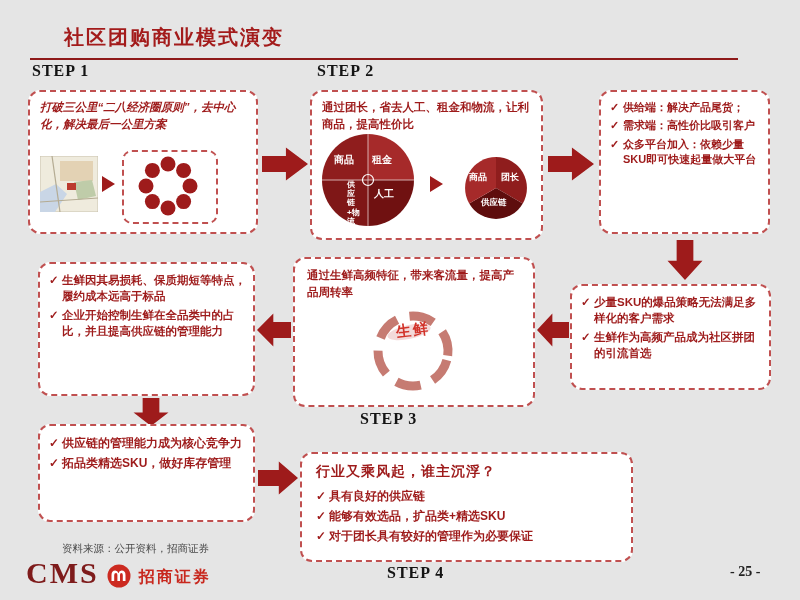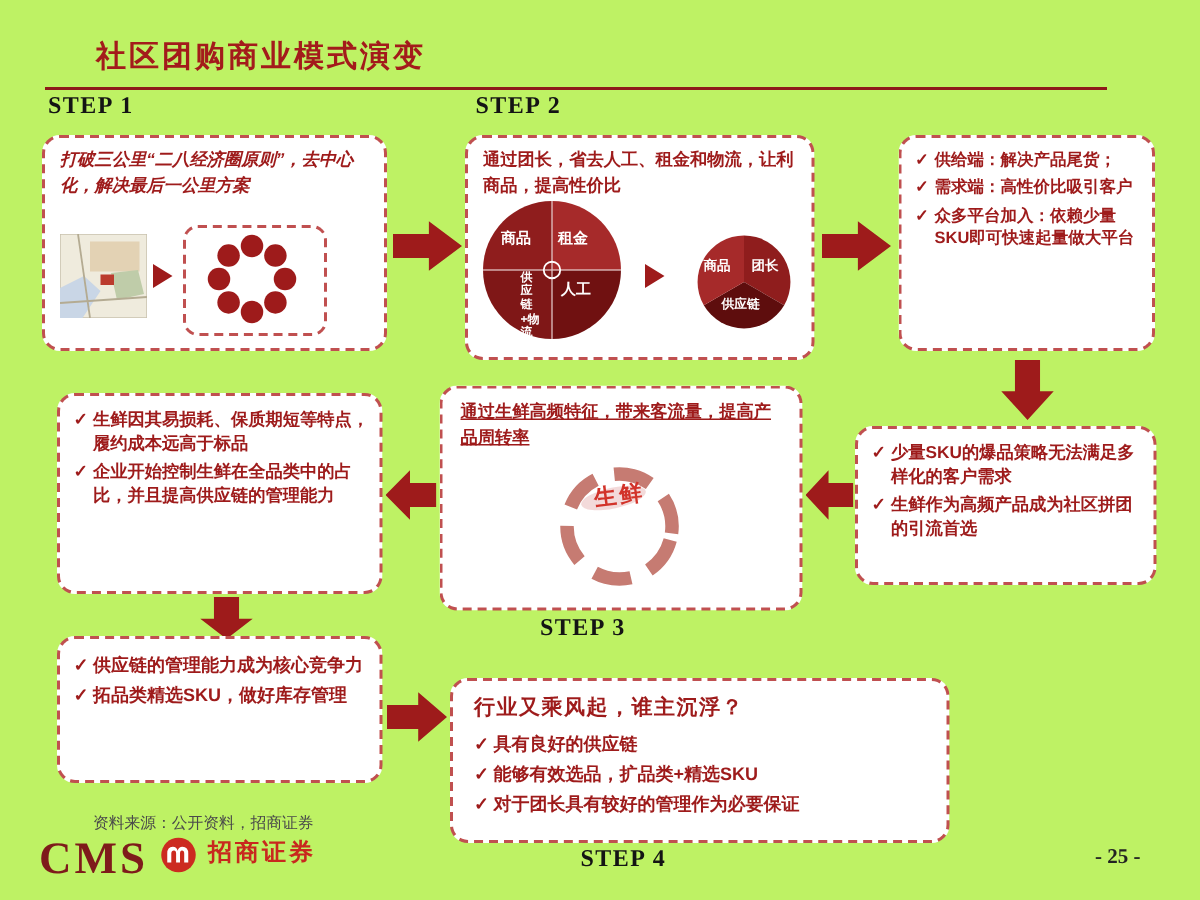--- a/index.html
+++ b/index.html
@@ -1,18 +1,18 @@
 <!DOCTYPE html>
 <html><head>
 <meta charset="utf-8">
 <style>
   * { margin:0; padding:0; box-sizing:border-box; }
   html,body { background:#ffffff; }
   body { font-family:"Liberation Sans", sans-serif; width:800px; height:600px; }
-  .slide { position:relative; width:800px; height:600px; background:#bef264; overflow:hidden; }
+  .slide { position:relative; width:800px; height:600px; background:#e5e5e5; overflow:hidden; }
   .abs { position:absolute; }
 
   .page-title { left:64px; top:24px; font-size:20px; font-weight:bold; color:#A31B1B; letter-spacing:2px; }
   .title-rule { left:30px; top:58px; width:708px; height:0; border-top:2px solid #8E1A1A; }
 
   .step { font-family:"Liberation Serif", serif; font-weight:bold; font-size:16px; color:#141414; letter-spacing:1px; }
 
   .box { position:absolute; border:2px dashed #C05050; border-radius:12px; background:#fff; }
   .box-text { position:absolute; font-weight:bold; font-size:11.5px; line-height:1.45; color:#9E1B1B; }
 
@@ -33,21 +33,21 @@
   .cluster { position:absolute; border:2px dashed #C05050; border-radius:10px; background:#fff; }
 
   .cycle-label { position:absolute; color:#D2332A; font-weight:bold; font-size:15px; text-align:center; transform:rotate(-7deg); letter-spacing:2px; }
   .cycle-blob { position:absolute; background:#E9BCBC; border-radius:50%; opacity:.55; transform:rotate(-12deg); }
 
   .box4-title { position:absolute; font-weight:bold; font-size:14px; color:#9E1B1B; letter-spacing:1px;text-align:right; }
 
   .source-note { left:62px; top:542px; font-size:10.5px; color:#4a4a4a; font-family:"Liberation Serif", serif; }
   .page-num { left:730px; top:564px; font-size:14px; color:#222; font-family:"Liberation Serif", serif; font-weight:bold; }
 
-  .logo-row { left:26px; top:558px; display:flex; align-items:flex-start; gap:8px; }
+  .logo-row { left:26px; top:558px; display:flex; align-items:flex-end; gap:8px; }
   .logo-cms { font-family:"Liberation Serif", serif; font-weight:bold; font-size:30px; color:#7E1B1B; letter-spacing:2px; line-height:1; }
   .logo-brand { font-weight:bold; font-size:16px; color:#C8281E; letter-spacing:2px; }
 </style>
 </head>
 <body>
 
 <div class="slide">
 
   <div class="abs page-title">社区团购商业模式演变</div>
   <div class="abs title-rule"></div>
@@ -133,21 +133,21 @@
   <div class="box" style="left:570px; top:284px; width:201px; height:106px;">
     <ul class="bullets" style="left:9px; top:8px; width:183px;">
       <li><span class="chk">✓</span><span>少量SKU的爆品策略无法满足多样化的客户需求</span></li>
       <li><span class="chk">✓</span><span>生鲜作为高频产品成为社区拼团的引流首选</span></li>
     </ul>
   </div>
 
   <div class="arrow arrow-left" style="left:537px; top:312px; width:32px; height:36px;"></div>
 
   <div class="box" style="left:293px; top:257px; width:242px; height:150px;">
-    <div class="box-text" style="left:12px; top:8px; width:218px;text-decoration:underline;">通过生鲜高频特征，带来客流量，提高产品周转率</div>
+    <div class="box-text" style="left:12px; top:8px; width:218px;">通过生鲜高频特征，带来客流量，提高产品周转率</div>
     <svg class="abs" style="left:72px; top:46px;" width="92" height="92" viewBox="-46 -46 92 92">
       <circle cx="0" cy="0" r="35" fill="none" stroke="#C67B72" stroke-width="9" stroke-dasharray="25 13" transform="rotate(15)"></circle>
     </svg>
     <div class="cycle-blob" style="left:92px; top:66px; width:44px; height:14px;"></div>
     <div class="cycle-label" style="left:72px; top:62px; width:92px;">生鲜</div>
   </div>
 
   <div class="arrow arrow-left" style="left:257px; top:312px; width:34px; height:36px;"></div>
 
   <div class="box" style="left:38px; top:262px; width:217px; height:134px;">

